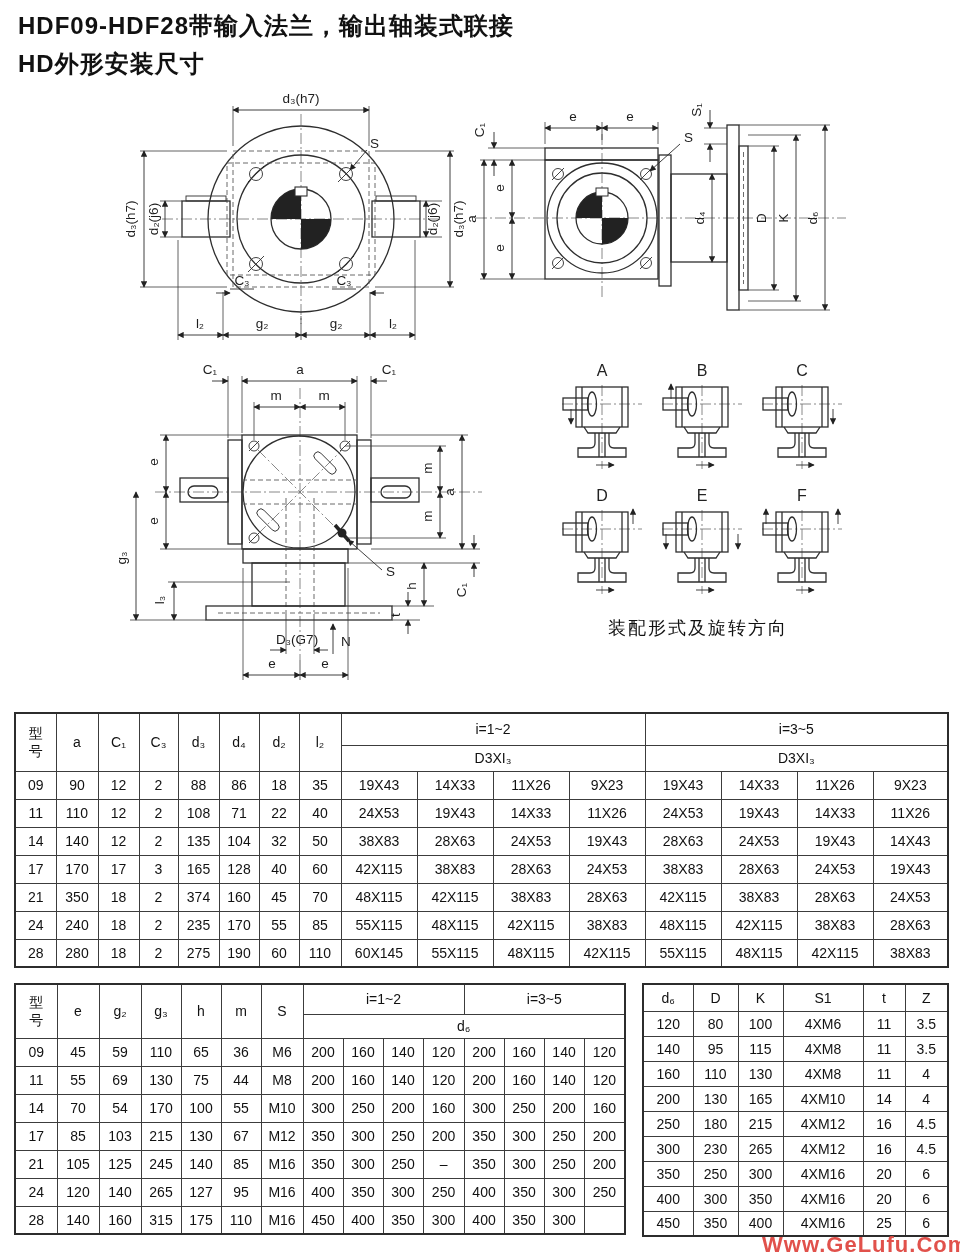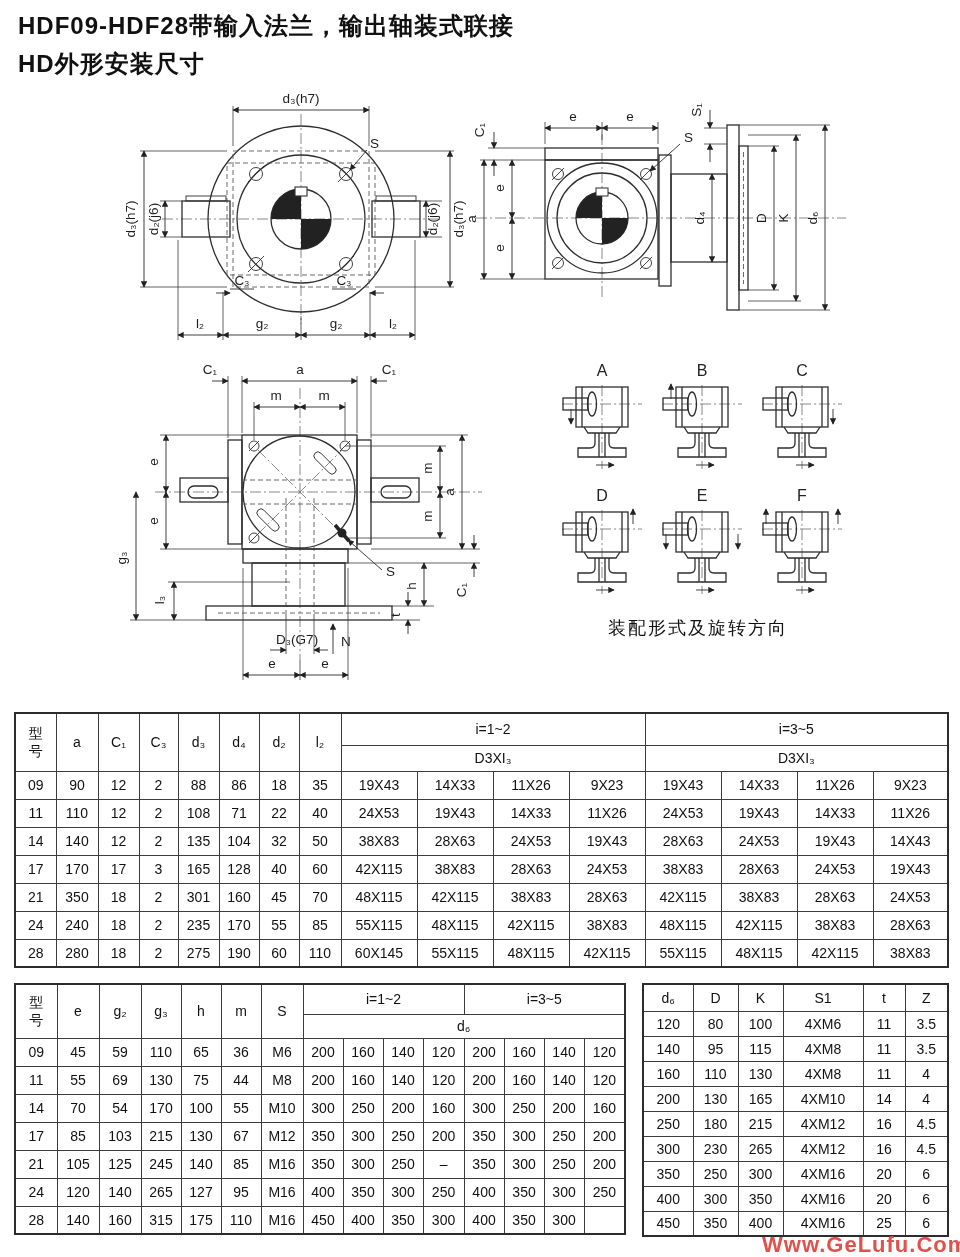--- a/index.html
+++ b/index.html
@@ -538,21 +538,21 @@
           <td>38X83</td>
           <td>28X63</td>
           <td>24X53</td>
           <td>19X43</td>
         </tr>
         <tr>
           <td>21</td>
           <td>350</td>
           <td>18</td>
           <td>2</td>
-          <td>301</td>
+          <td>374</td>
           <td>160</td>
           <td>45</td>
           <td>70</td>
           <td>48X115</td>
           <td>42X115</td>
           <td>38X83</td>
           <td>28X63</td>
           <td>42X115</td>
           <td>38X83</td>
           <td>28X63</td>

